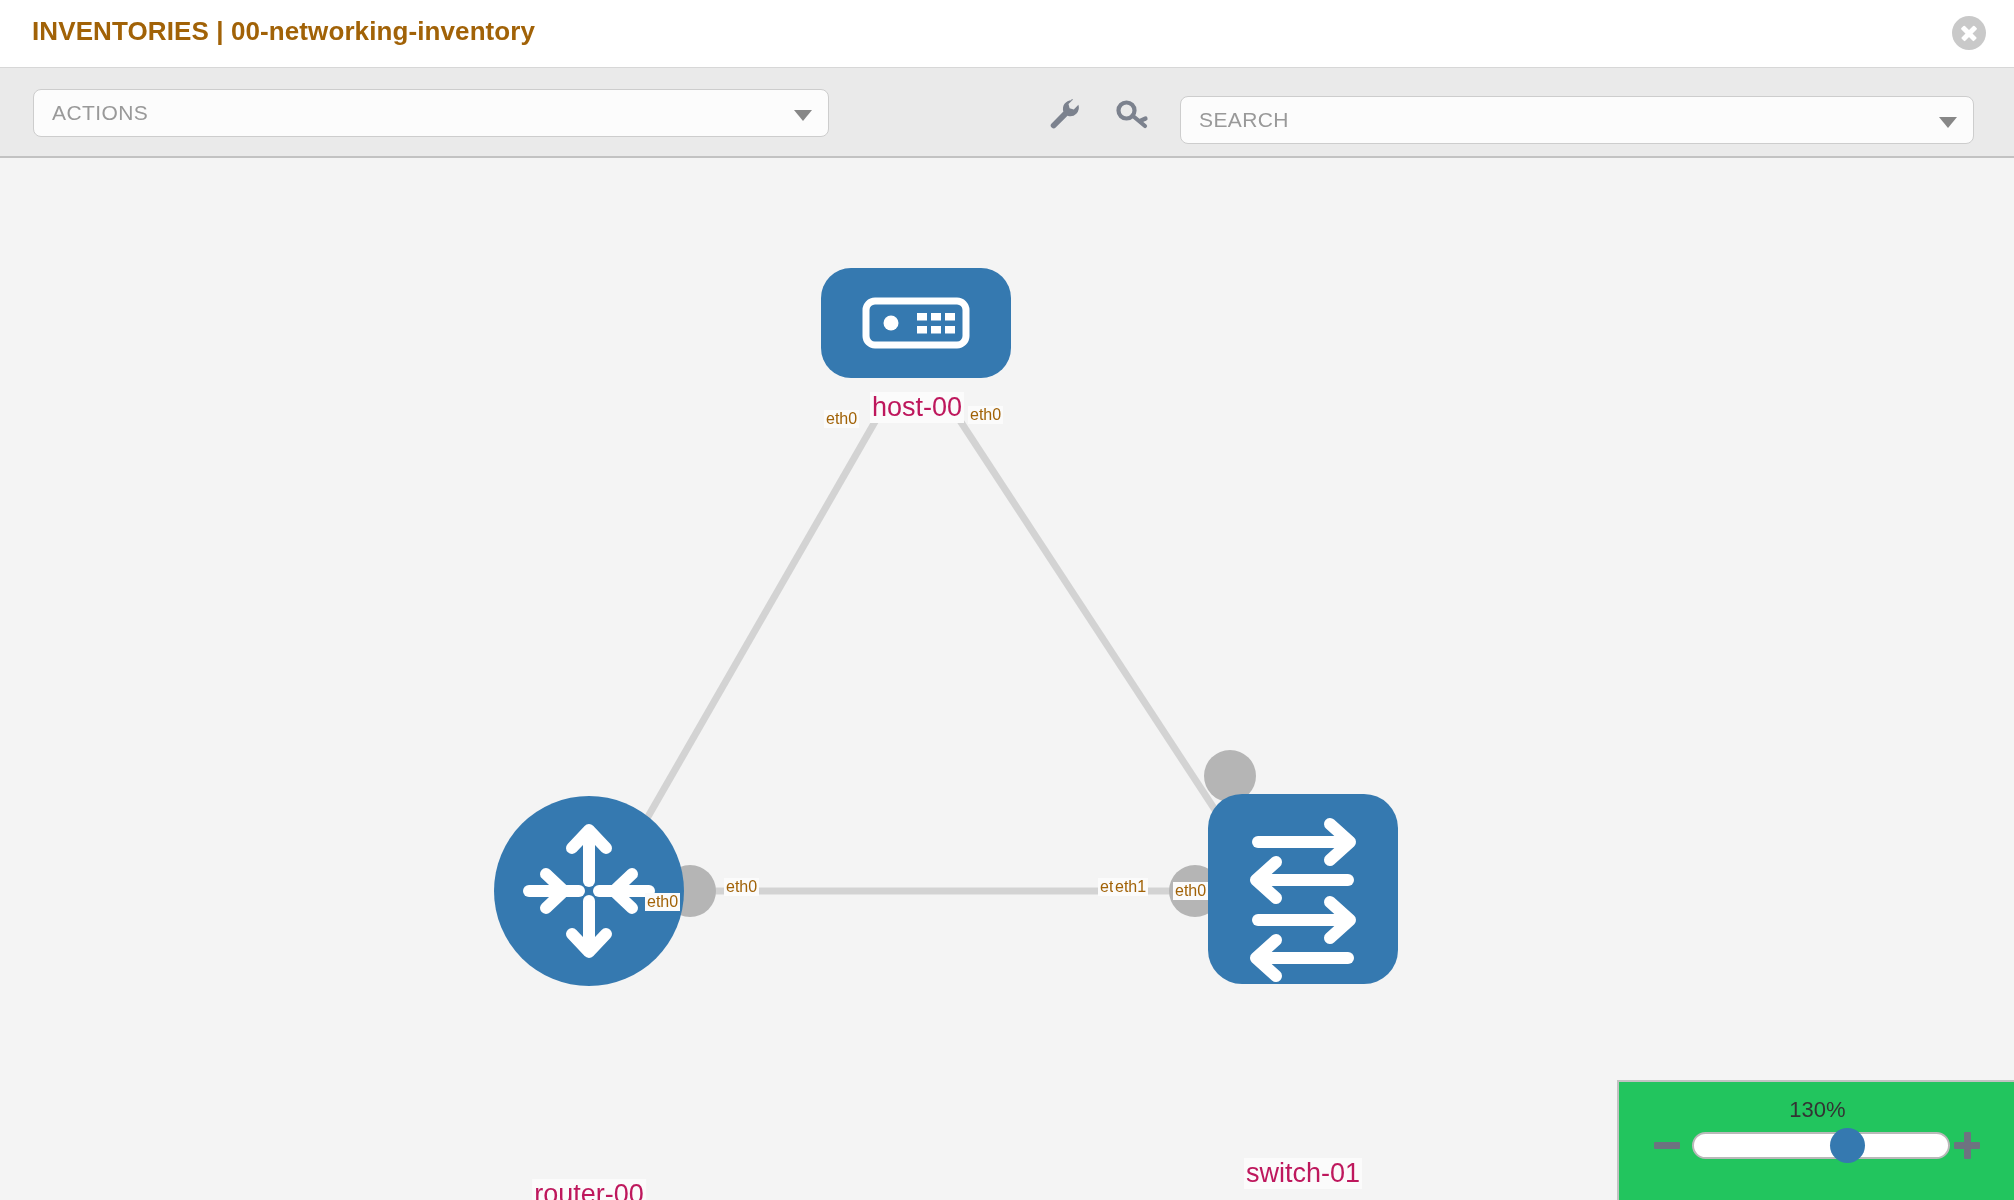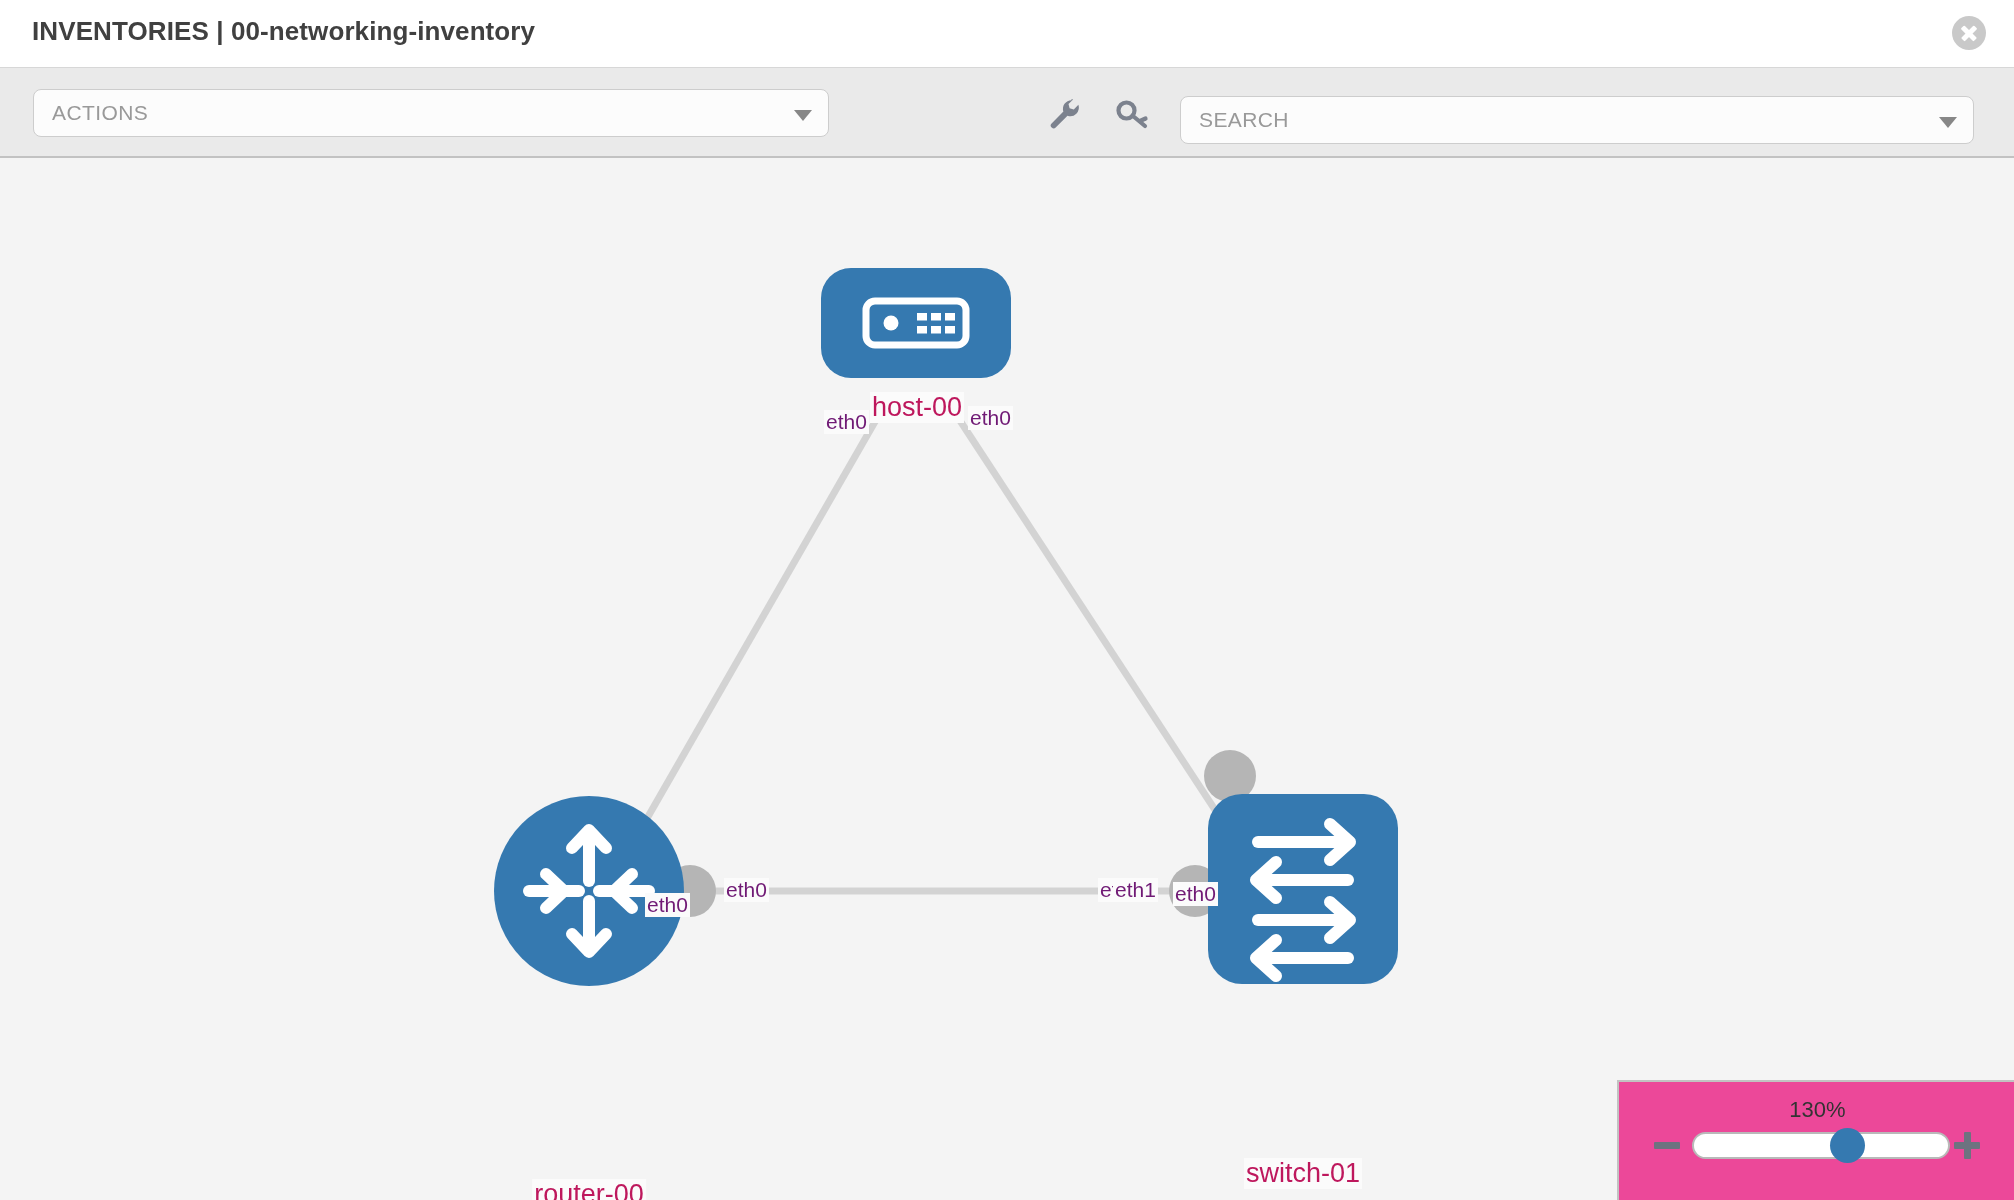--- a/index.html
+++ b/index.html
@@ -24,21 +24,21 @@
     background: #ffffff;
     border-bottom: 1px solid #d7d7d7;
     box-sizing: border-box;
   }
   #page-title {
     position: absolute;
     left: 32px;
     top: 16px;
     font-size: 26px;
     font-weight: bold;
-    color: #404040;
+    color: #a16207;
     letter-spacing: 0.1px;
     white-space: nowrap;
   }
   #close-btn {
     position: absolute;
     right: 28px;
     top: 16px;
     width: 34px;
     height: 34px;
     border-radius: 50%;
@@ -129,35 +129,35 @@
     position: absolute;
     font-size: 27px;
     color: #be185d;
     background: #fbfbfb;
     white-space: nowrap;
     padding: 0 2px;
     transform: translateX(-50%);
   }
   .port-label {
     position: absolute;
-    font-size: 21px;
-    color: #701a75;
+    font-size: 16px;
+    color: #a16207;
     background: #fbfbfb;
     white-space: nowrap;
     padding: 0 2px;
   }
 
   
   #zoom-panel {
     position: absolute;
     left: 1617px;
     top: 1080px;
     width: 397px;
     height: 120px;
-    background: #ec4899;
+    background: #22c55e;
     border: 2px solid #c2c2c2;
     border-right: none;
     border-bottom: none;
     box-sizing: border-box;
   }
   #zoom-percent {
     position: absolute;
     left: 0;
     top: 15px;
     width: 397px;

